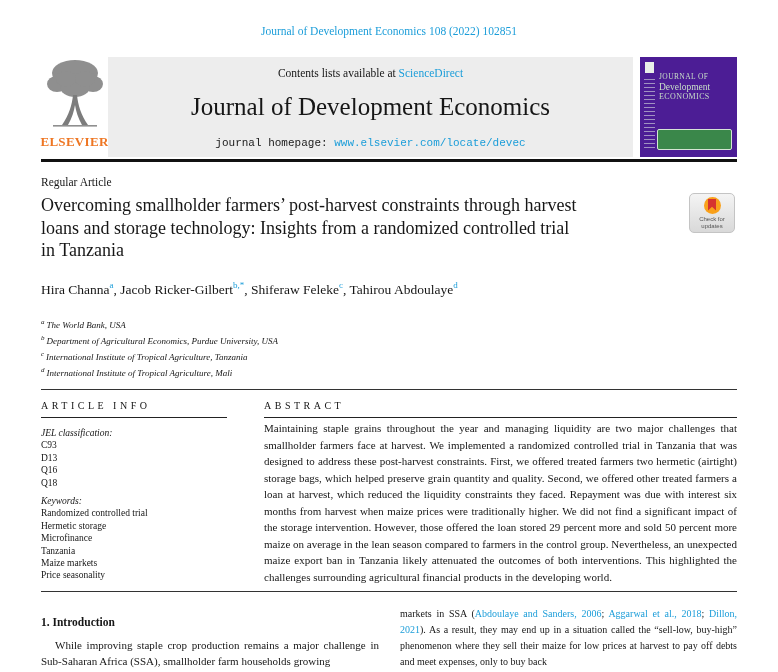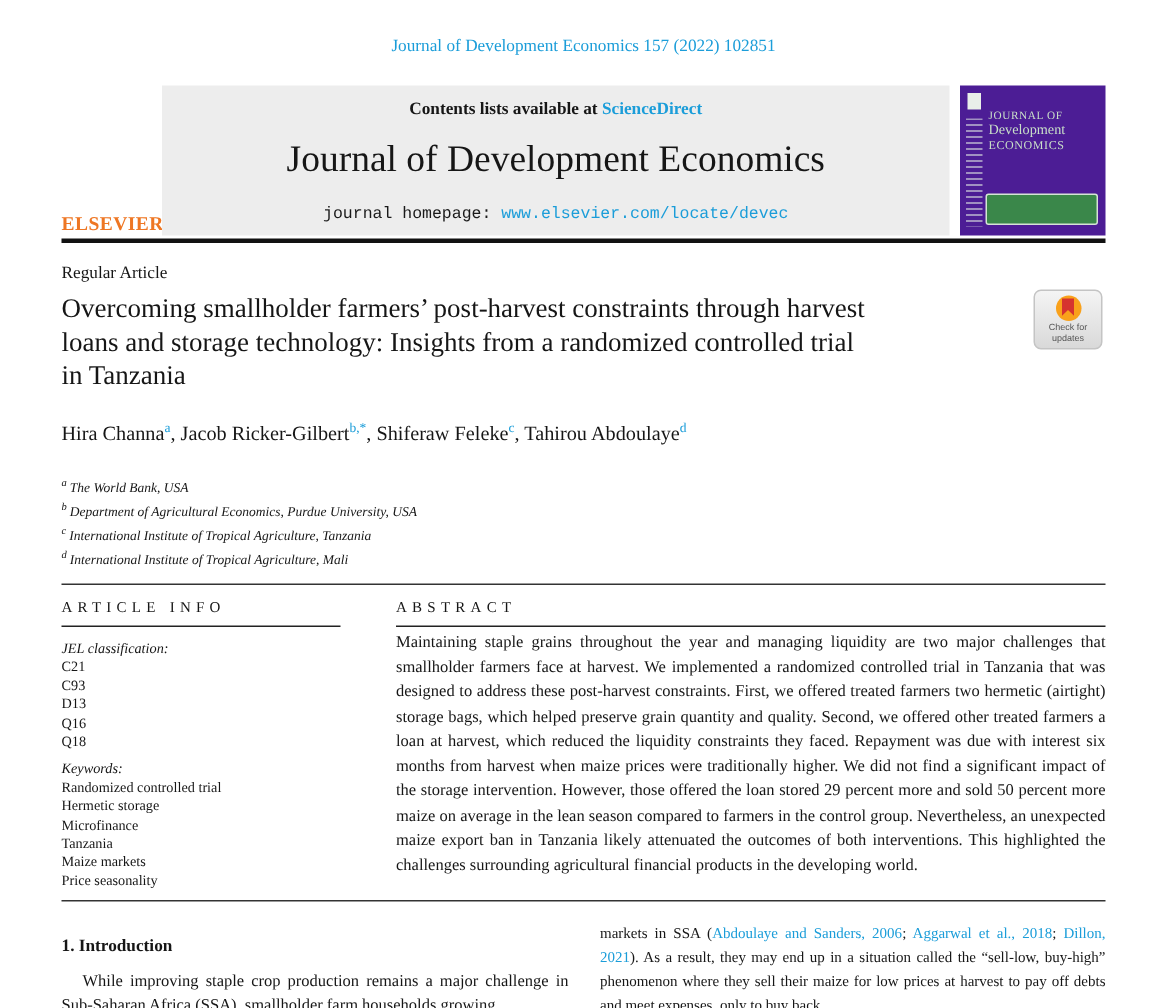--- a/index.html
+++ b/index.html
@@ -8,26 +8,26 @@
     width:778px; height:672px; overflow:hidden;
     font-family:"Liberation Serif", serif; color:#161616;
     position:relative;
   }
   .page { width:778px; height:672px; padding:0 41px; position:relative; }
 
   .journal-ref { padding-top:25px; text-align:center; font-size:11.5px; color:#1b9dd9; }
 
   .header-row { display:flex; margin-top:20px; height:100px; }
 
-  .elsevier-block { width:67px; flex:none; display:flex; flex-direction:row; align-items:flex-end; }
+  .elsevier-block { width:67px; flex:none; display:flex; flex-direction:column; align-items:center; }
   .elsevier-block svg { width:60px; height:76px; display:block; }
   .elsevier-name { font-size:13px; font-weight:bold; color:#ee7623; letter-spacing:0.3px; margin-top:1px; }
 
   .banner { flex:1; background:#ededed; text-align:center; padding-top:10px; }
-  .banner-contents { font-size:11.5px; font-weight:bold; }
+  .banner-contents { font-size:11.5px; font-weight:normal; }
   .banner-contents .link { color:#1b9dd9; }
   .banner-title { font-size:25px; font-weight:normal; margin-top:14px; }
   .banner-homepage { font-family:Liberation Mono, monospace; font-size:11px; margin-top:16px; color:#1a1a1a; }
   .banner-homepage .link { color:#1b9dd9; }
 
   .cover { width:97px; flex:none; margin-left:7px; background:#4c1d95; position:relative; overflow:hidden; }
   .cover-logo-mark { position:absolute; left:5px; top:5px; width:9px; height:11px; background:#e9efe9; }
   .cover-strip { position:absolute; left:4px; top:22px; bottom:6px; width:11px;
     background:repeating-linear-gradient(to bottom, rgba(230,240,230,0.55) 0 1px, rgba(0,0,0,0) 1px 4px); }
   .cover-title { position:absolute; left:19px; top:15px; color:#c9dfc9; text-align:left; line-height:10px; }
@@ -78,21 +78,21 @@
   .intro-right { flex:1; margin-left:21px; margin-top:14px; font-size:10px; line-height:16px; text-align:justify; }
   .intro-heading { margin-top:24px; font-size:11.5px; font-weight:bold; }
   .intro-para { margin-top:10px; font-size:11px; line-height:15.5px; text-align:justify; text-indent:14px; }
   .cite { color:#1b9dd9; }
 </style>
 </head>
 <body>
 
 <div class="page">
 
-  <div class="journal-ref">Journal of Development Economics 157 (2022) 102851</div>
+  <div class="journal-ref">Journal of Development Economics 108 (2022) 102851</div>
 
   <div class="header-row">
     <div class="elsevier-block">
       <svg viewBox="0 0 60 76">
         <g fill="#8f8f8f">
           <ellipse cx="30" cy="16" rx="23" ry="13"></ellipse>
           <ellipse cx="12" cy="27" rx="10" ry="8"></ellipse>
           <ellipse cx="48" cy="27" rx="10" ry="8"></ellipse>
           <ellipse cx="30" cy="30" rx="15" ry="10"></ellipse>
           <ellipse cx="21" cy="22" rx="10" ry="8"></ellipse>
@@ -158,21 +158,20 @@
 
   <div class="thin-rule"></div>
 
   <div class="info-row">
     <div class="col-info">
       <div class="sec-heading">ARTICLE INFO</div>
       <div class="sec-rule"></div>
       <div class="info-content">
         <div class="jel-label">JEL classification:</div>
         <div>
-            <div>C21</div>
             <div>C93</div>
             <div>D13</div>
             <div>Q16</div>
             <div>Q18</div>
           </div>
         <div class="kw-label">Keywords:</div>
         <div>
             <div>Randomized controlled trial</div>
             <div>Hermetic storage</div>
             <div>Microfinance</div>

